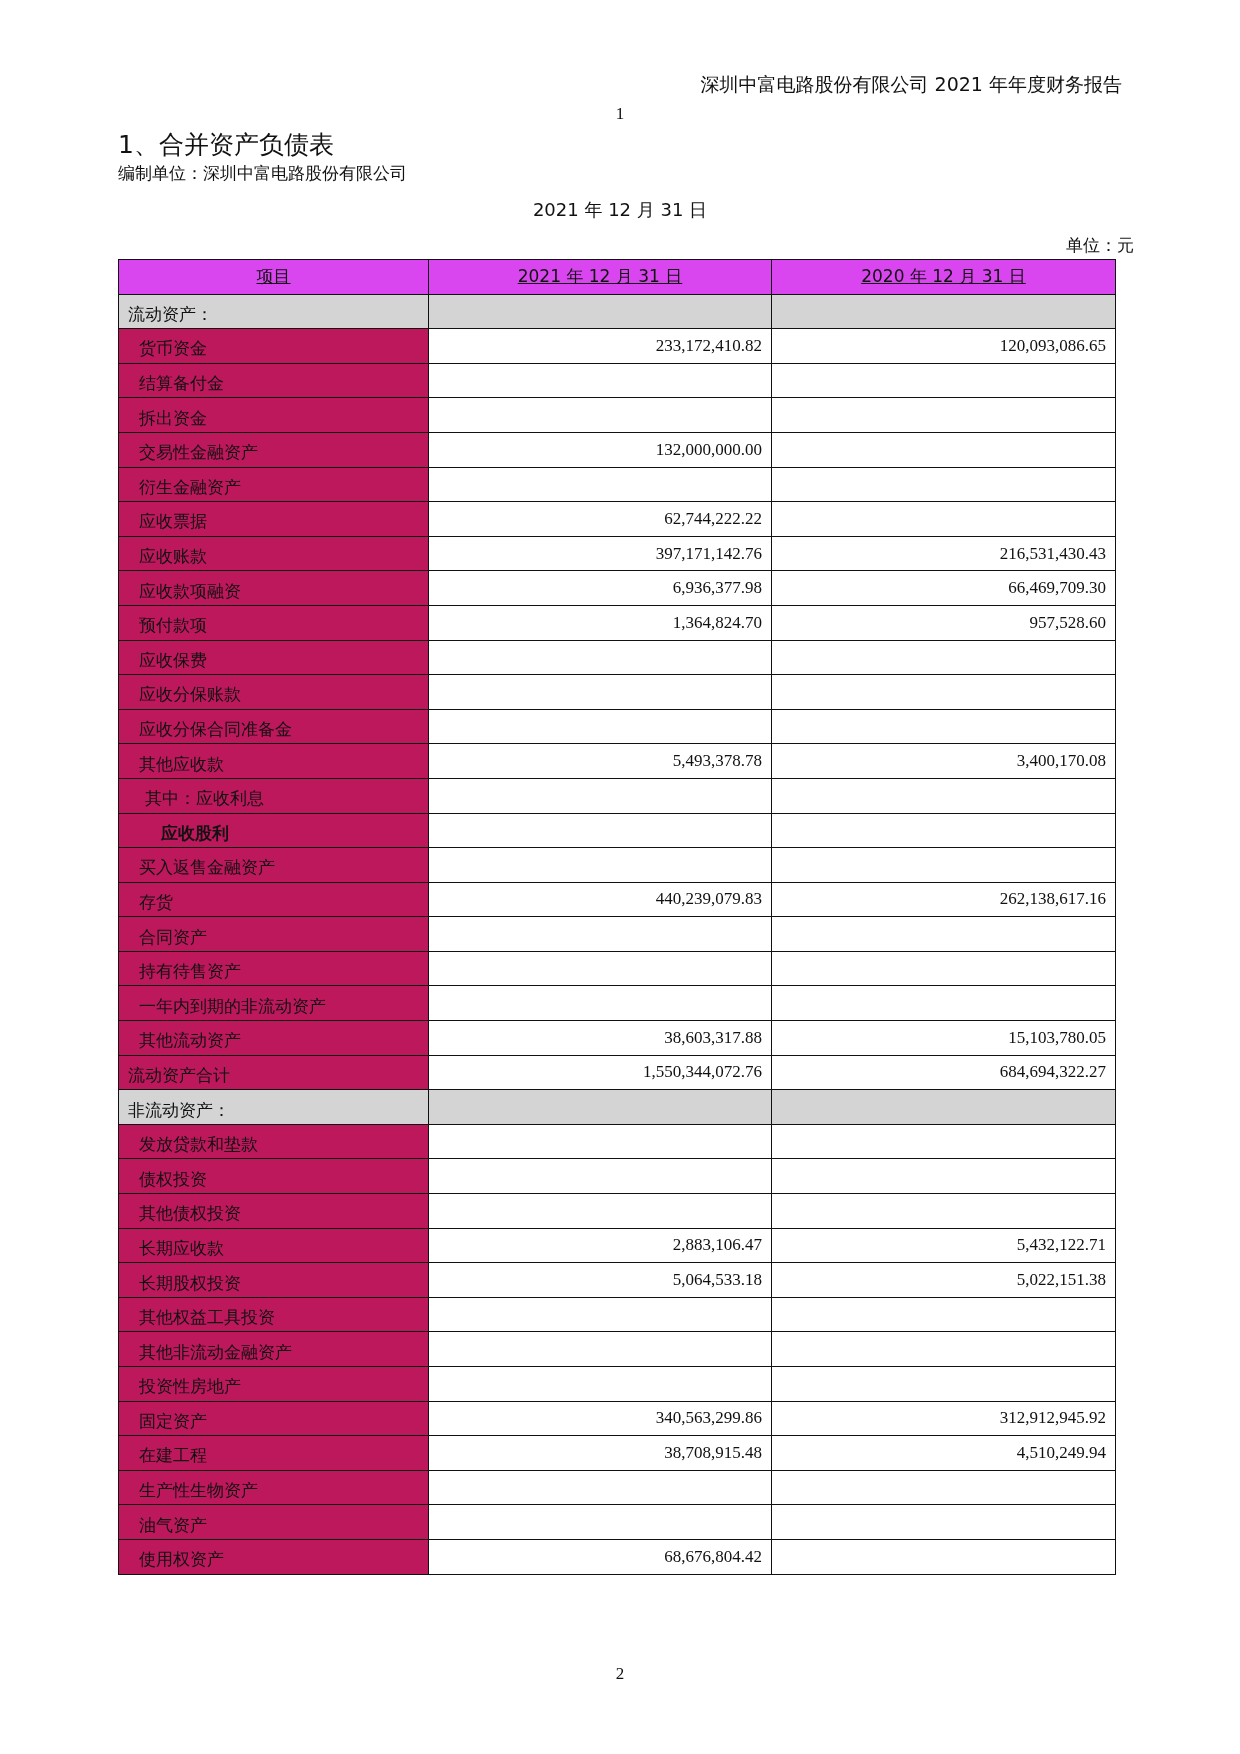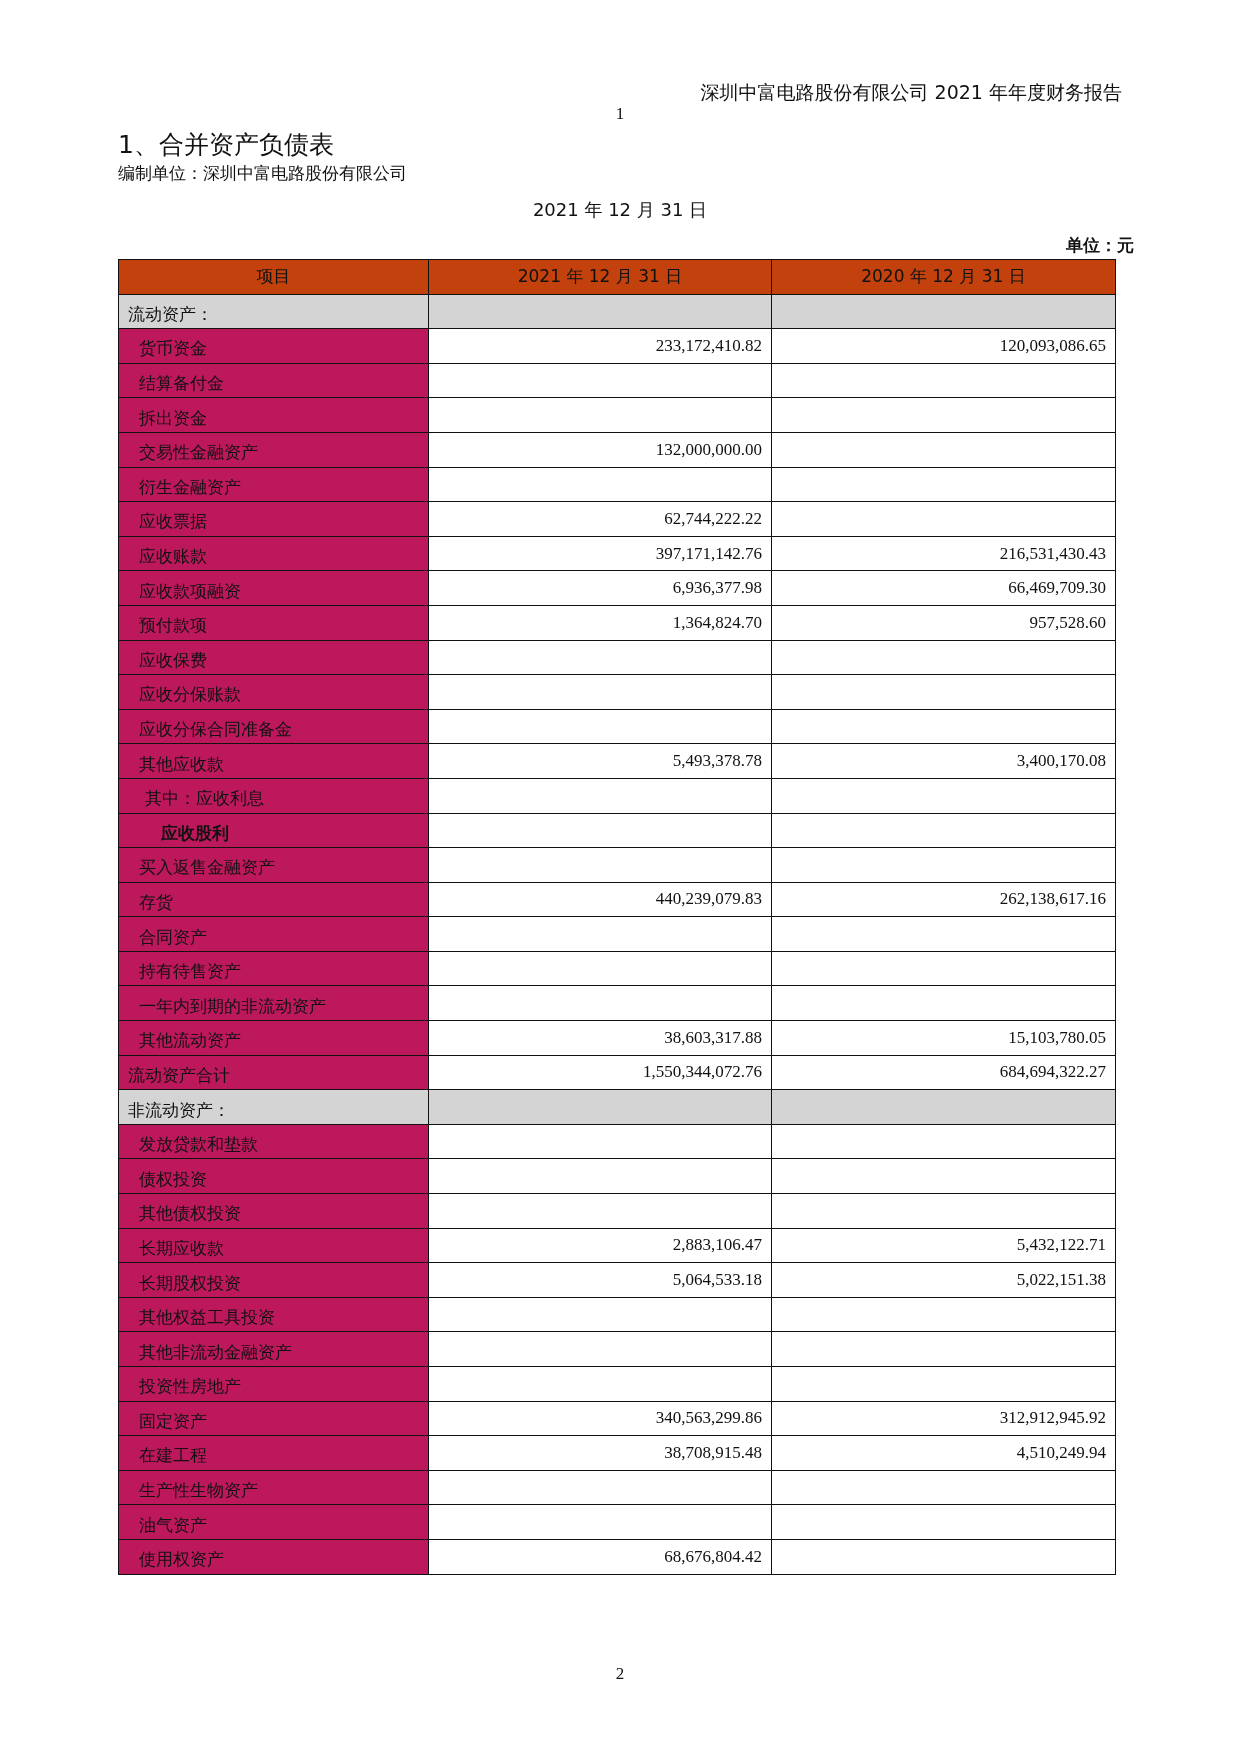--- a/index.html
+++ b/index.html
@@ -1,31 +1,31 @@
 <!DOCTYPE html>
 <html><head>
 <meta charset="utf-8">
 <style>
   html, body { margin: 0; padding: 0; background: #ffffff; }
   body { width: 1240px; height: 1754px; position: relative; overflow: hidden;
          font-family: "DejaVu Sans", "Liberation Sans", sans-serif; color: #111; }
   .serif { font-family: "Liberation Serif", "DejaVu Serif", serif; }
-  .running-header { position: absolute; right: 118px; top: 80px; font-size: 19px; }
+  .running-header { position: absolute; right: 118px; top: 72px; font-size: 19px; }
   .page-num { position: absolute; left: 0; width: 1240px; text-align: center; font-size: 17px; }
   .page-num.top { top: 104px; }
   .page-num.bottom { top: 1664px; }
   .section-title { position: absolute; left: 118px; top: 128px; font-size: 25px; }
   .compiler { position: absolute; left: 118px; top: 162px; font-size: 17px; }
   .report-date { position: absolute; left: 0; width: 1240px; text-align: center; top: 198px; font-size: 18px; }
-  .unit { position: absolute; right: 106px; top: 234px; font-size: 17px; font-weight: bold; }
+  .unit { position: absolute; right: 106px; top: 234px; font-size: 17px; }
   table.bs { position: absolute; left: 118px; top: 259px; width: 997px;
              border-collapse: collapse; table-layout: fixed; }
   table.bs th, table.bs td { border: 1.5px solid #111; padding: 0 9px; font-size: 17px;
              height: 34.6px; box-sizing: border-box; white-space: nowrap; overflow: hidden; }
-  table.bs th { background: #c2410c; font-weight: normal; text-align: center; }
+  table.bs th { background: #d946ef; font-weight: normal; text-align: center; text-decoration: underline; }
   table.bs td.label { background: #be185d; text-align: left; padding-top: 6px; }
   table.bs td.num { text-align: right; background: #fff; }
   table.bs tr.section td { background: #d4d4d4; }
   .ind0 { padding-left: 9px !important; }
   .ind1 { padding-left: 20px !important; }
   .ind2 { padding-left: 26px !important; margin-left: 16px; }
   .ind3 { padding-left: 42px !important; font-weight: bold; }
   col.c1 { width: 310px; } col.c2 { width: 343px; } col.c3 { width: 344px; }
 </style>
 </head>

